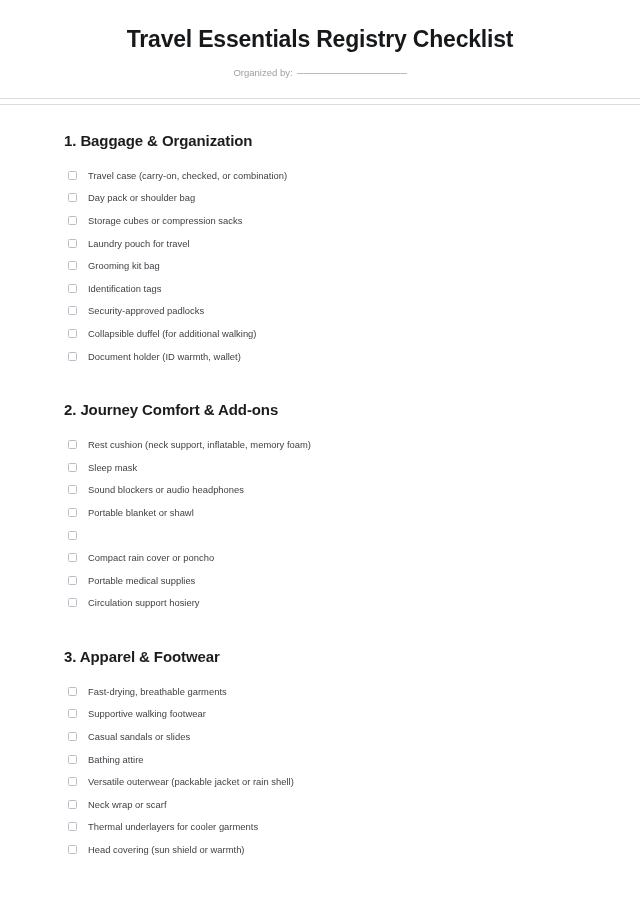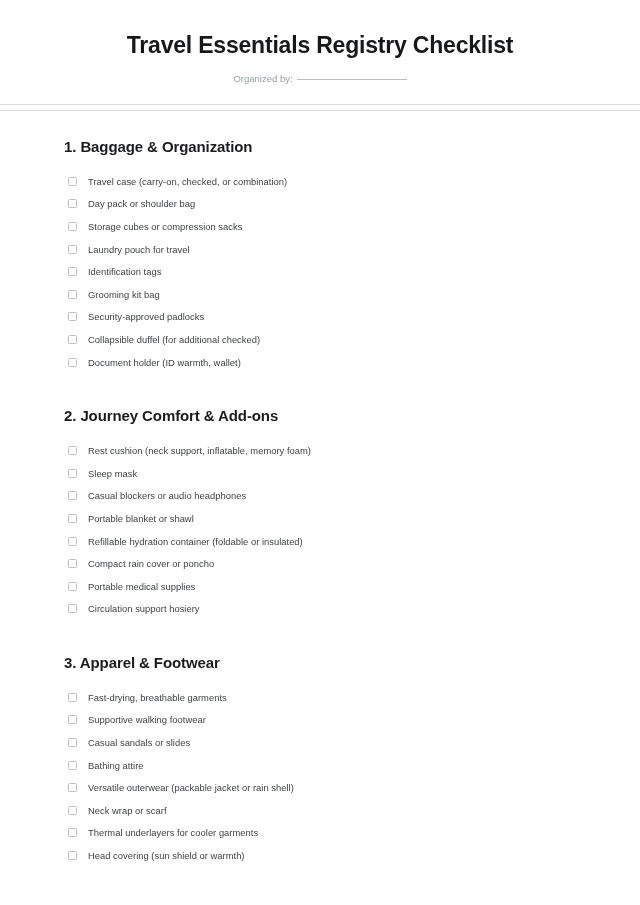--- a/index.html
+++ b/index.html
@@ -11,21 +11,21 @@
   body {
     width: 640px;
     height: 905px;
     position: relative;
     font-family: "Liberation Sans", sans-serif;
     -webkit-font-smoothing: antialiased;
   }
 
   
   .doc-header {
-    padding-top: 30px;
+    padding-top: 24px;
     padding-bottom: 0;
     text-align: center;
   }
   .doc-title {
     font-size: 23px;
     font-weight: bold;
     color: #17181a;
     letter-spacing: -0.2px;
     line-height: 30px;
     margin: 0;
@@ -149,33 +149,33 @@
       <li class="check-item">
         <span class="checkbox"></span>
         <span class="check-label">Storage cubes or compression sacks</span>
       </li>
       <li class="check-item">
         <span class="checkbox"></span>
         <span class="check-label">Laundry pouch for travel</span>
       </li>
       <li class="check-item">
         <span class="checkbox"></span>
+        <span class="check-label">Grooming kit bag</span>
+      </li>
+      <li class="check-item">
+        <span class="checkbox"></span>
         <span class="check-label">Identification tags</span>
       </li>
       <li class="check-item">
         <span class="checkbox"></span>
-        <span class="check-label">Grooming kit bag</span>
-      </li>
-      <li class="check-item">
-        <span class="checkbox"></span>
         <span class="check-label">Security-approved padlocks</span>
       </li>
       <li class="check-item">
         <span class="checkbox"></span>
-        <span class="check-label">Collapsible duffel (for additional checked)</span>
+        <span class="check-label">Collapsible duffel (for additional walking)</span>
       </li>
       <li class="check-item">
         <span class="checkbox"></span>
         <span class="check-label">Document holder (ID warmth, wallet)</span>
       </li>
     </ul>
   </section>
 
   <section class="section">
     <h2 class="section-heading">2. Journey Comfort &amp; Add-ons</h2>
@@ -183,29 +183,28 @@
       <li class="check-item">
         <span class="checkbox"></span>
         <span class="check-label">Rest cushion (neck support, inflatable, memory foam)</span>
       </li>
       <li class="check-item">
         <span class="checkbox"></span>
         <span class="check-label">Sleep mask</span>
       </li>
       <li class="check-item">
         <span class="checkbox"></span>
-        <span class="check-label">Casual blockers or audio headphones</span>
+        <span class="check-label">Sound blockers or audio headphones</span>
       </li>
       <li class="check-item">
         <span class="checkbox"></span>
         <span class="check-label">Portable blanket or shawl</span>
       </li>
       <li class="check-item">
         <span class="checkbox"></span>
-        <span class="check-label">Refillable hydration container (foldable or insulated)</span>
       </li>
       <li class="check-item">
         <span class="checkbox"></span>
         <span class="check-label">Compact rain cover or poncho</span>
       </li>
       <li class="check-item">
         <span class="checkbox"></span>
         <span class="check-label">Portable medical supplies</span>
       </li>
       <li class="check-item">

